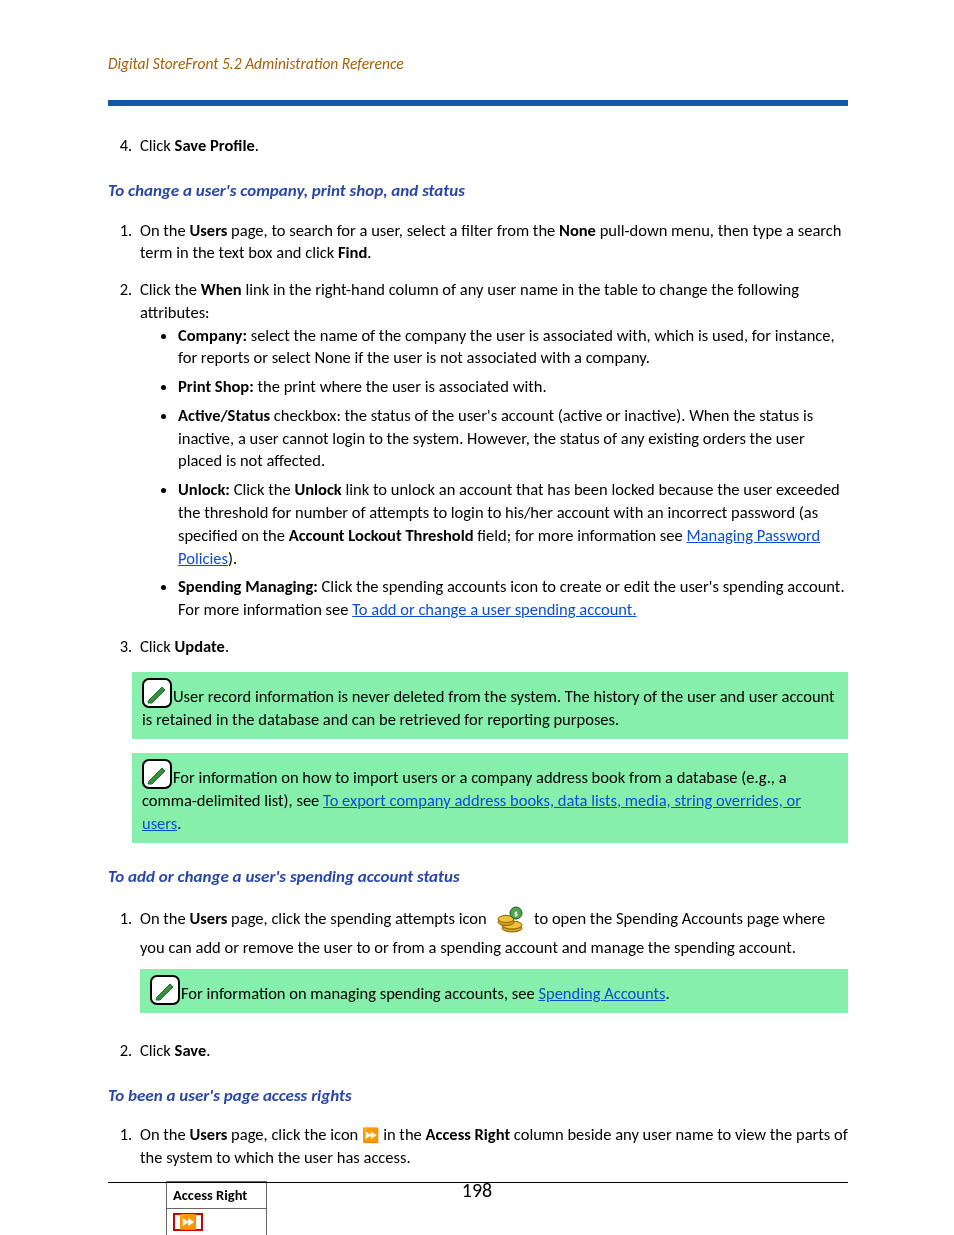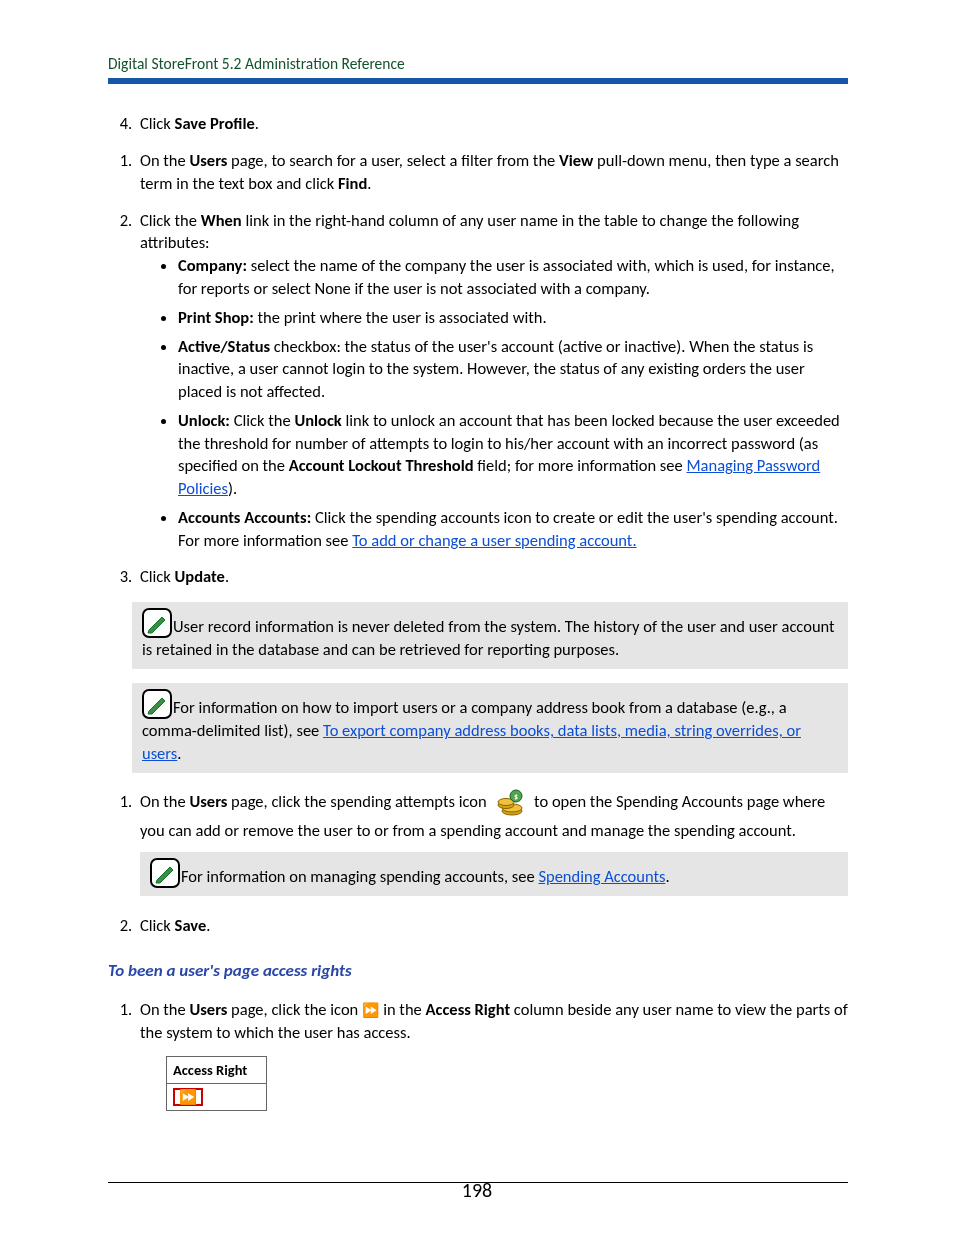--- a/index.html
+++ b/index.html
@@ -12,22 +12,23 @@
     line-height: 1.38;
   }
   .page {
     width: 954px;
     height: 1235px;
     padding: 53px 106px 40px 108px;
     position: relative;
   }
   .running-head {
     font-size: 15.5px;
-    color: #14532d;
-    margin-bottom: 4px;
+    color: #a16207;
+    margin-bottom: 26px;
+    font-style: italic;
   }
   .head-rule {
     height: 6px;
     background: #1557a6;
     border: none;
     margin: 0 0 28px 0;
   }
   .foot-rule {
     position: absolute;
     left: 108px; right: 106px; bottom: 52px;
@@ -64,26 +65,26 @@
   ul.sub-list > li {
     margin-bottom: 6px;
   }
   .bold { font-weight: bold; text-align: center; }
   .link {
     color: #0c4fd4;
     text-decoration: underline;
     cursor: pointer;
   }
   .note-box {
-    background: #e5e5e5;
+    background: #86efac;
     margin: 14px 0 14px 24px;
     padding: 6px 10px 8px 10px;
     line-height: 1.4;
   }
-  .note-box.tight { margin-top: 10px; margin-bottom: 18px; }
+  .note-box.tight { margin-top: 10px; margin-bottom: 26px; }
   .note-icon {
     display: inline-block;
     width: 30px;
     height: 30px;
     vertical-align: bottom;
     margin-right: 1px;
   }
   .note-icon svg { display: block; }
   .coin-icon {
     display: inline-block;
@@ -131,33 +132,34 @@
 
   <div class="running-head">Digital StoreFront 5.2 Administration Reference</div>
   <hr class="head-rule">
 
   <ol class="main-list" start="4">
     <li>
       <span>Click </span><span class="bold">Save Profile</span><span>.</span>
     </li>
   </ol>
 
+  <div class="section-heading">To change a user's company, print shop, and status</div>
 
   <ol class="main-list">
     <li>
-      <span>On the </span><span class="bold">Users</span><span> page, to search for a user, select a filter from the </span><span class="bold">View</span><span> pull-down menu, then type a search term in the text box and click </span><span class="bold">Find</span><span>.</span>
+      <span>On the </span><span class="bold">Users</span><span> page, to search for a user, select a filter from the </span><span class="bold">None</span><span> pull-down menu, then type a search term in the text box and click </span><span class="bold">Find</span><span>.</span>
     </li>
     <li>
       <span>Click the </span><span class="bold">When</span><span> link in the right-hand column of any user name in the table to change the following attributes:</span>
       <ul class="sub-list">
         <li><span class="bold">Company:</span><span> select the name of the company the user is associated with, which is used, for instance, for reports or select None if the user is not associated with a company.</span></li>
         <li><span class="bold">Print Shop:</span><span> the print where the user is associated with.</span></li>
         <li><span class="bold">Active/Status</span><span> checkbox: the status of the user's account (active or inactive). When the status is inactive, a user cannot login to the system. However, the status of any existing orders the user placed is not affected.</span></li>
         <li><span class="bold">Unlock:</span><span> Click the </span><span class="bold">Unlock</span><span> link to unlock an account that has been locked because the user exceeded the threshold for number of attempts to login to his/her account with an incorrect password (as specified on the </span><span class="bold">Account Lockout Threshold</span><span> field; for more information see </span><span class="link">Managing Password Policies</span><span>).</span></li>
-        <li><span class="bold">Accounts Accounts:</span><span> Click the spending accounts icon to create or edit the user's spending account. For more information see </span><span class="link">To add or change a user spending account.</span><span></span></li>
+        <li><span class="bold">Spending Managing:</span><span> Click the spending accounts icon to create or edit the user's spending account. For more information see </span><span class="link">To add or change a user spending account.</span><span></span></li>
       </ul>
     </li>
     <li>
       <span>Click </span><span class="bold">Update</span><span>.</span>
     </li>
   </ol>
 
   <div class="note-box">
     <span class="note-icon">
       <svg viewBox="0 0 30 30" width="30" height="30">
@@ -169,20 +171,21 @@
 
   <div class="note-box">
     <span class="note-icon">
       <svg viewBox="0 0 30 30" width="30" height="30">
           <rect x="1" y="1" width="28" height="28" rx="6" fill="#fff" stroke="#000" stroke-width="2"></rect>
           <path d="M7 22 L20 9 L23 12 L10 25 L6 25 Z" fill="#3b8e3b" stroke="#173"></path>
         </svg>
     </span><span>For information on how to import users or a company address book from a database (e.g., a comma-delimited list), see </span><span class="link">To export company address books, data lists, media, string overrides, or users</span><span>.</span>
   </div>
 
+  <div class="section-heading">To add or change a user's spending account status</div>
 
   <ol class="main-list">
     <li>
       <span>On the </span><span class="bold">Users</span><span> page, click the spending attempts icon </span><span class="coin-icon">
         <svg viewBox="0 0 32 32" width="32" height="32">
           <ellipse cx="18" cy="24" rx="10" ry="4" fill="#d4a31a" stroke="#8a6200"></ellipse>
           <ellipse cx="18" cy="21" rx="10" ry="4" fill="#f0c23a" stroke="#8a6200"></ellipse>
           <ellipse cx="12" cy="18" rx="8" ry="3.5" fill="#d4a31a" stroke="#8a6200"></ellipse>
           <ellipse cx="12" cy="15" rx="8" ry="3.5" fill="#f0c23a" stroke="#8a6200"></ellipse>
           <circle cx="22" cy="9" r="6" fill="#4fa64f" stroke="#1d5a1d"></circle>

